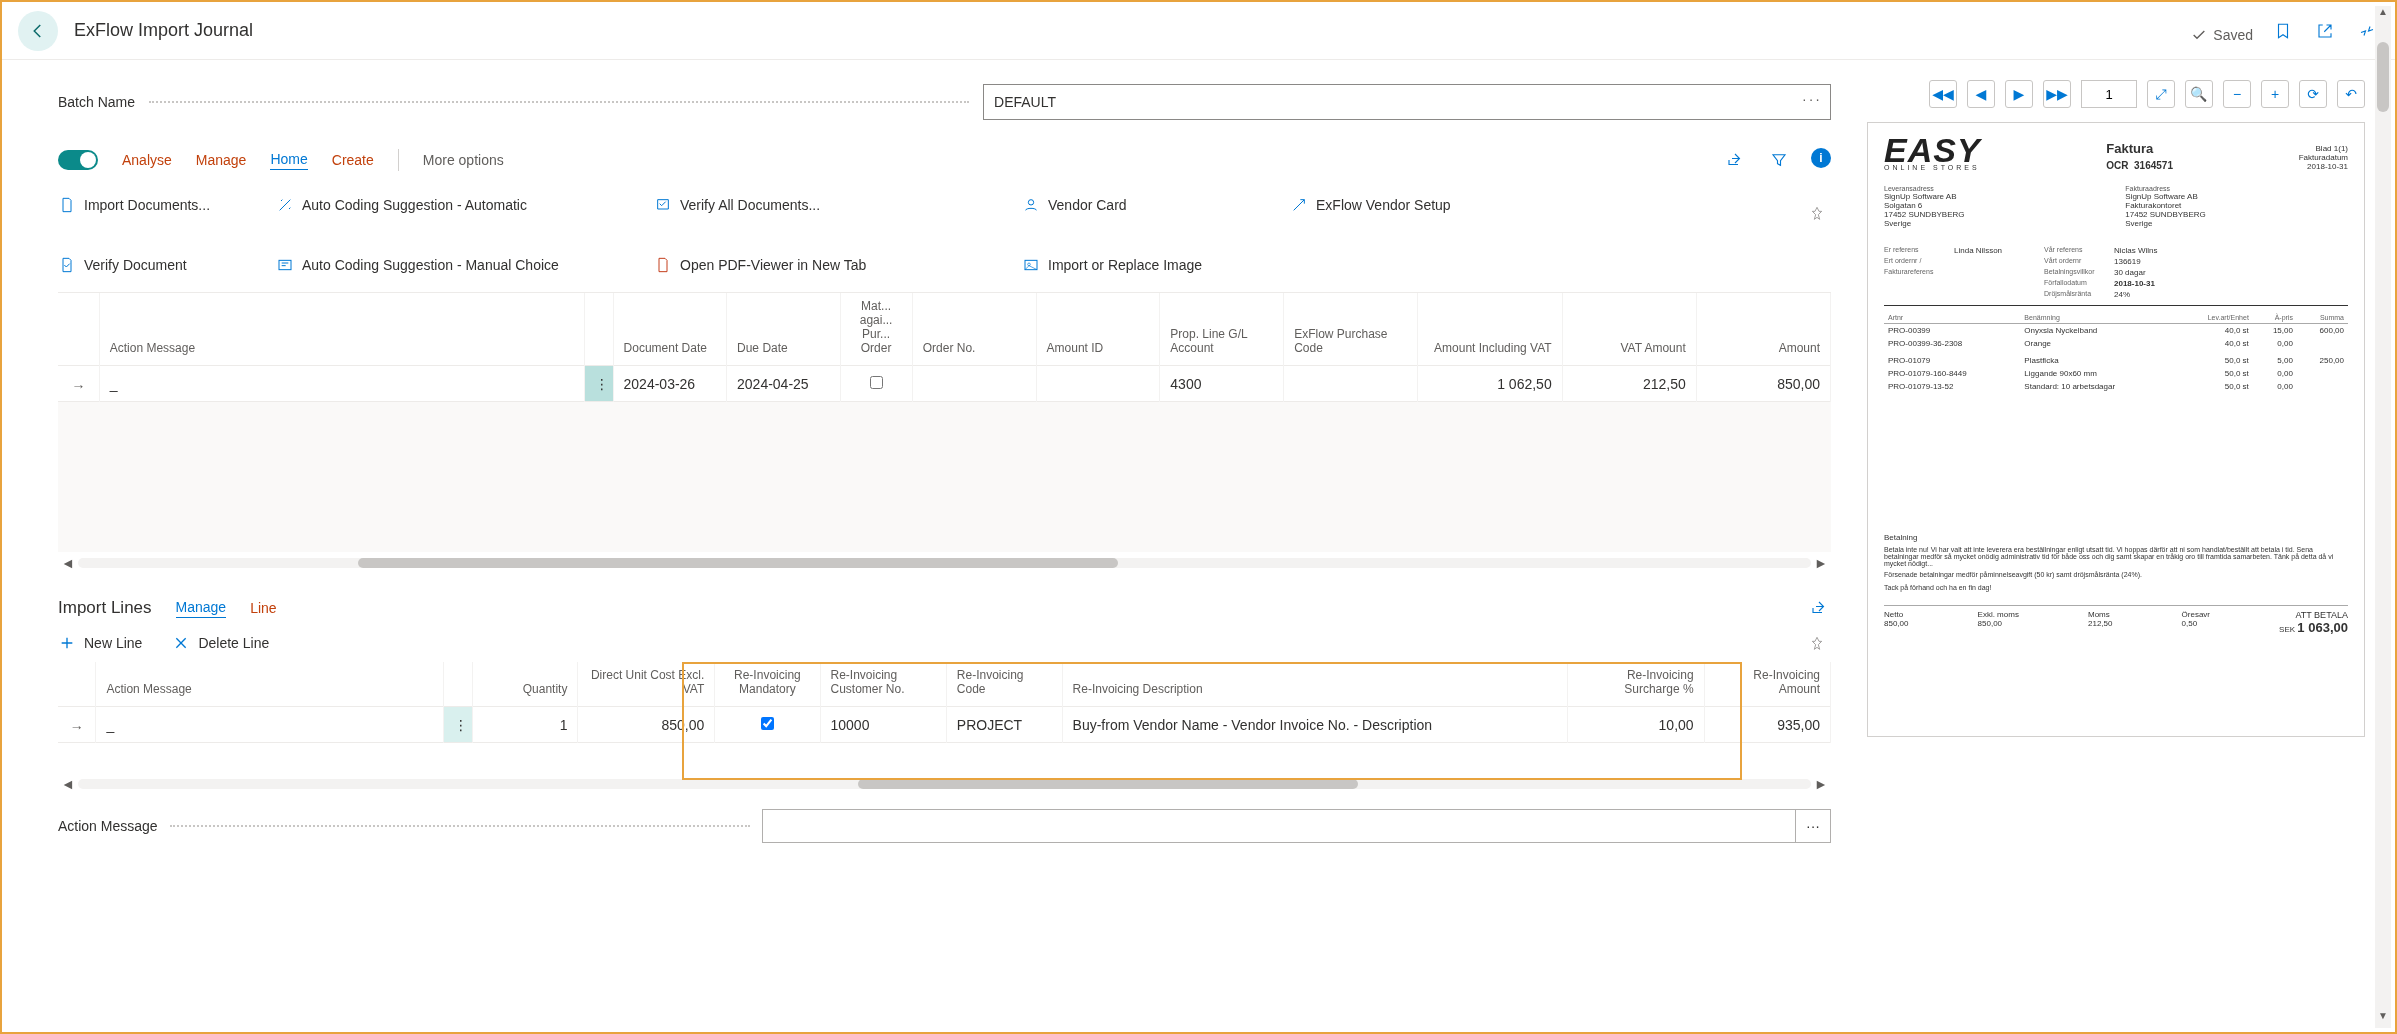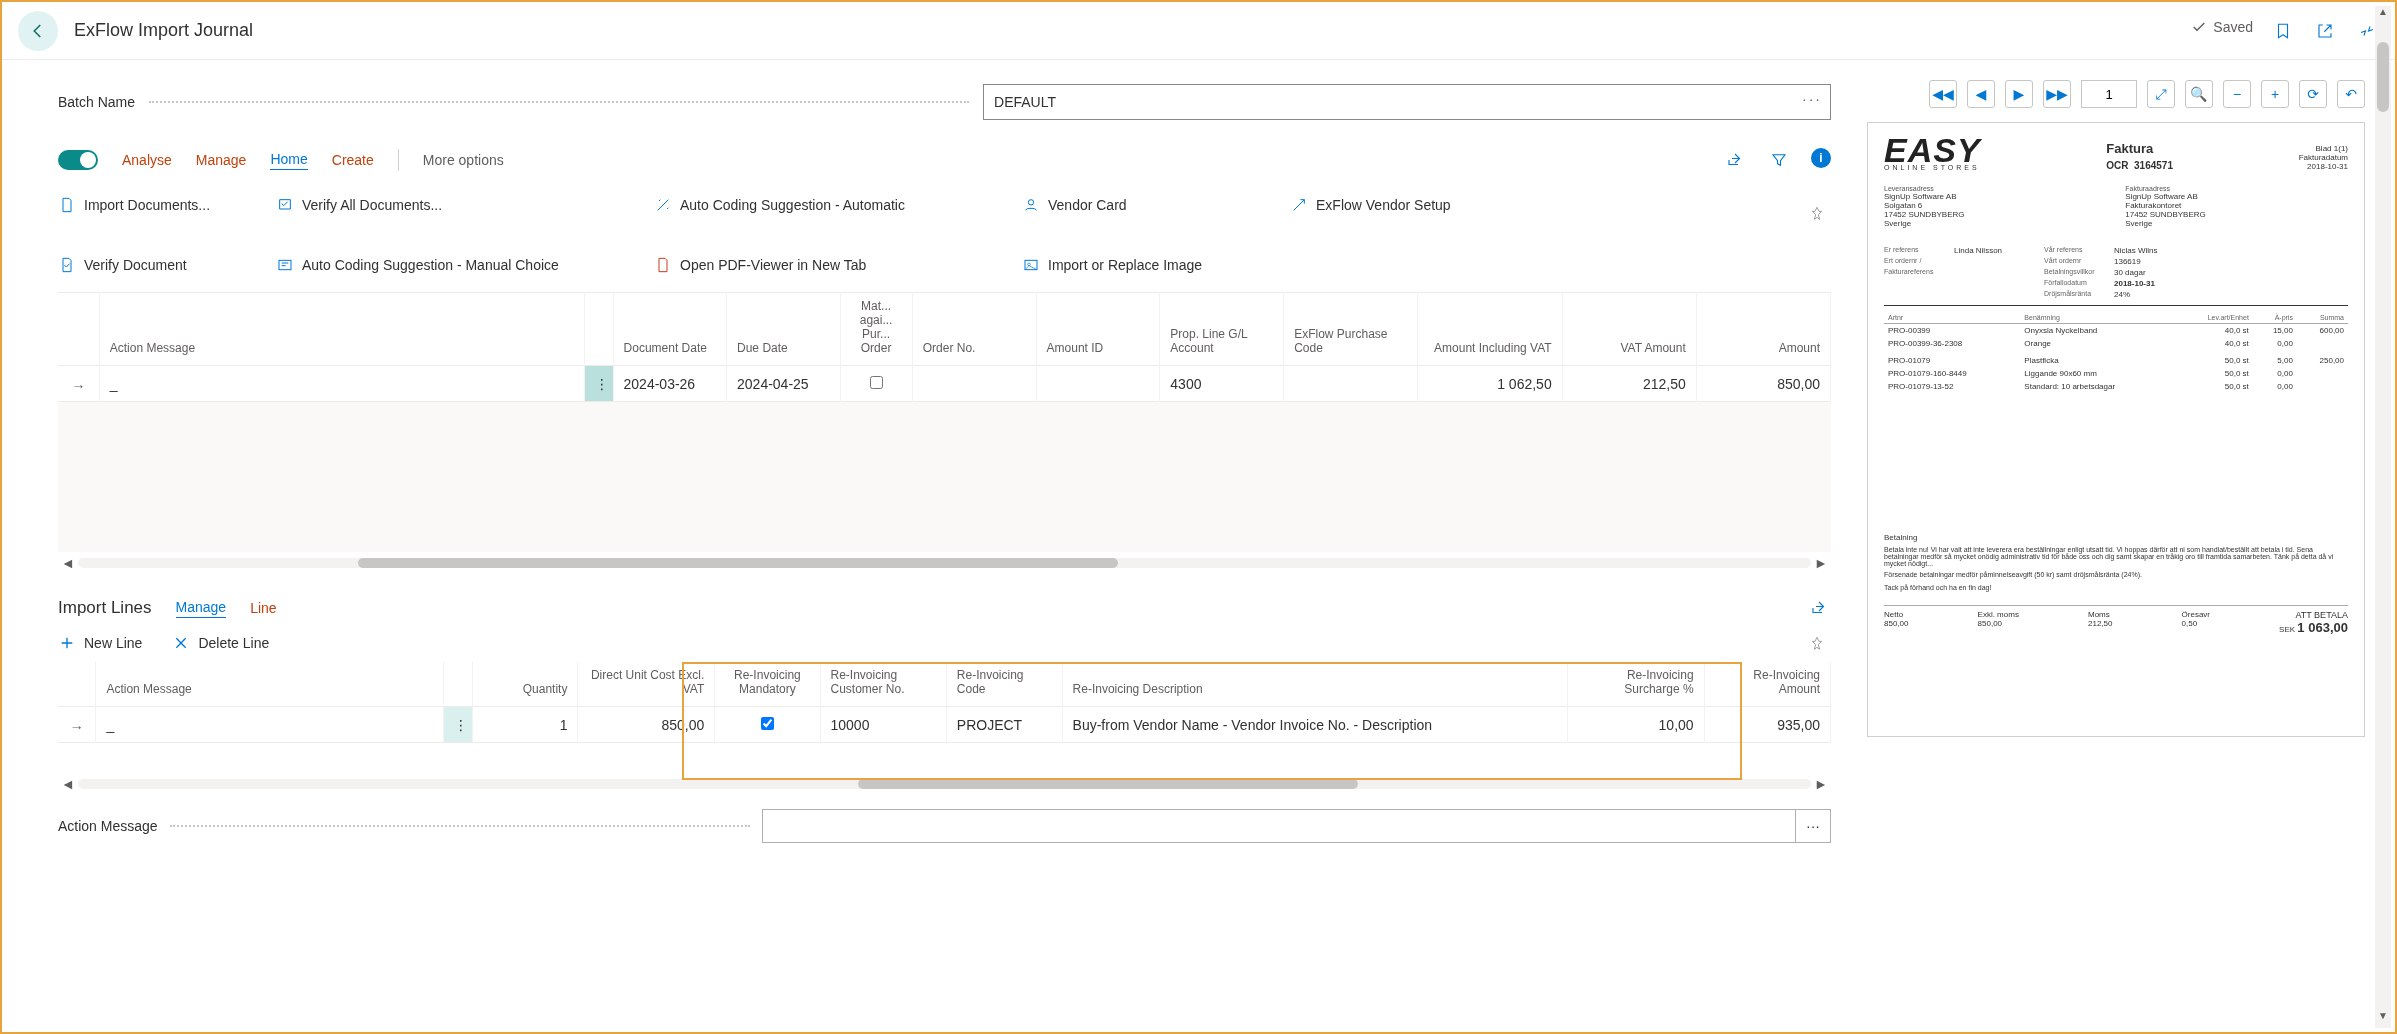--- a/index.html
+++ b/index.html
@@ -2,21 +2,21 @@
 <html><head>
 <meta charset="utf-8">
 <style>
 * { box-sizing: border-box; margin: 0; padding: 0; }
 body { font-family: "Segoe UI", Arial, sans-serif; font-size: 14px; color: #323130; background: #fff; border: 2px solid #e8a33d; width: 2397px; height: 1034px; position: relative; overflow: hidden; }
 
 
 .header-bar { display: flex; align-items: center; height: 58px; padding: 0 16px; border-bottom: 1px solid #edebe9; }
 .back-btn { width: 40px; height: 40px; border-radius: 50%; background: #e1f2f2; display: flex; align-items: center; justify-content: center; cursor: pointer; margin-right: 16px; color: #0b6a6a; }
 .page-title { font-size: 18px; color: #323130; }
-.header-right { margin-left: auto; display: flex; align-items: flex-start; gap: 18px; color: #0078d4; }
+.header-right { margin-left: auto; display: flex; align-items: flex-end; gap: 18px; color: #0078d4; }
 .saved-ind { display: flex; align-items: center; gap: 6px; color: #605e5c; }
 .icon-btn { cursor: pointer; display: inline-flex; align-items: center; justify-content: center; width: 24px; height: 24px; }
 
 
 .content { display: flex; height: calc(100% - 58px); }
 .left-panel { flex: 1; padding: 24px 24px 0 56px; display: flex; flex-direction: column; overflow: hidden; }
 .right-panel { width: 540px; padding: 20px 30px 0 12px; position: relative; }
 
 
 .batch-row { display: flex; align-items: center; margin-bottom: 28px; }
@@ -193,32 +193,32 @@
           <span class="action-icon">
             <svg width="16" height="16" viewBox="0 0 24 24">
               <path d="M6 2h9l3 3v17H6z" stroke="#0078d4" stroke-width="1.5" fill="none"></path>
             </svg>
           </span>
           <span>Import Documents...</span>
         </div>
       <div class="action-link">
           <span class="action-icon">
             <svg width="16" height="16" viewBox="0 0 24 24">
+              <path d="M4 20L20 4M6 6l2-2M18 18l2-2" stroke="#0078d4" stroke-width="1.5" fill="none"></path>
+            </svg>
+          </span>
+          <span>Auto Coding Suggestion - Automatic</span>
+        </div>
+      <div class="action-link">
+          <span class="action-icon">
+            <svg width="16" height="16" viewBox="0 0 24 24">
               <path d="M4 4h16v14H4zM7 10l3 3 6-6" stroke="#0078d4" stroke-width="1.5" fill="none"></path>
             </svg>
           </span>
           <span>Verify All Documents...</span>
-        </div>
-      <div class="action-link">
-          <span class="action-icon">
-            <svg width="16" height="16" viewBox="0 0 24 24">
-              <path d="M4 20L20 4M6 6l2-2M18 18l2-2" stroke="#0078d4" stroke-width="1.5" fill="none"></path>
-            </svg>
-          </span>
-          <span>Auto Coding Suggestion - Automatic</span>
         </div>
       <div class="action-link">
           <span class="action-icon">
             <svg width="16" height="16" viewBox="0 0 24 24">
               <circle cx="12" cy="8" r="4" stroke="#0078d4" stroke-width="1.5" fill="none"></circle>
               <path d="M4 20c0-4 16-4 16 0" stroke="#0078d4" stroke-width="1.5" fill="none"></path>
             </svg>
           </span>
           <span>Vendor Card</span>
         </div>

